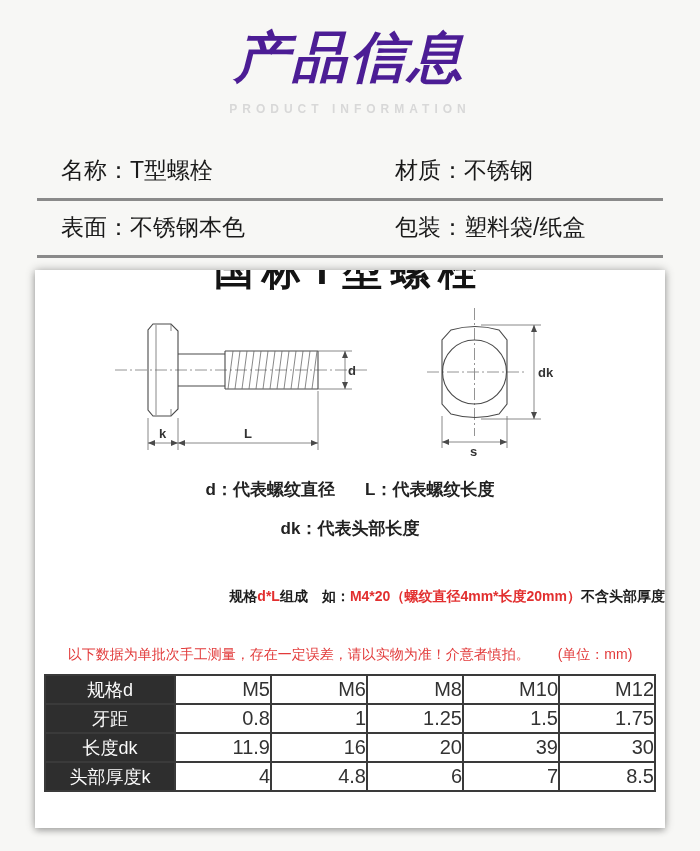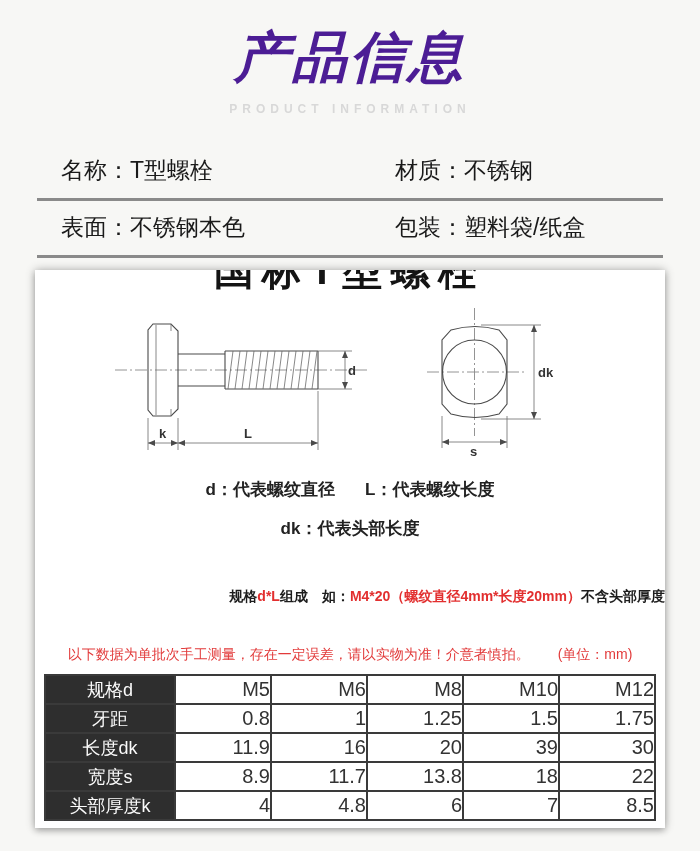--- a/index.html
+++ b/index.html
@@ -200,28 +200,20 @@
     </tr>
     <tr>
       <th>长度dk</th>
       <td>11.9</td>
       <td>16</td>
       <td>20</td>
       <td>39</td>
       <td>30</td>
     </tr>
     <tr>
-      <th>宽度s</th>
-      <td>8.9</td>
-      <td>11.7</td>
-      <td>13.8</td>
-      <td>18</td>
-      <td>22</td>
-    </tr>
-    <tr>
       <th>头部厚度k</th>
       <td>4</td>
       <td>4.8</td>
       <td>6</td>
       <td>7</td>
       <td>8.5</td>
     </tr>
   </tbody>
     </table>
 </div>

